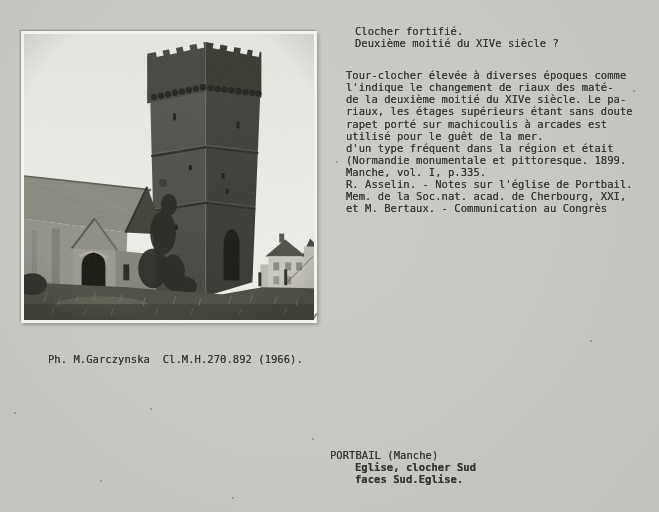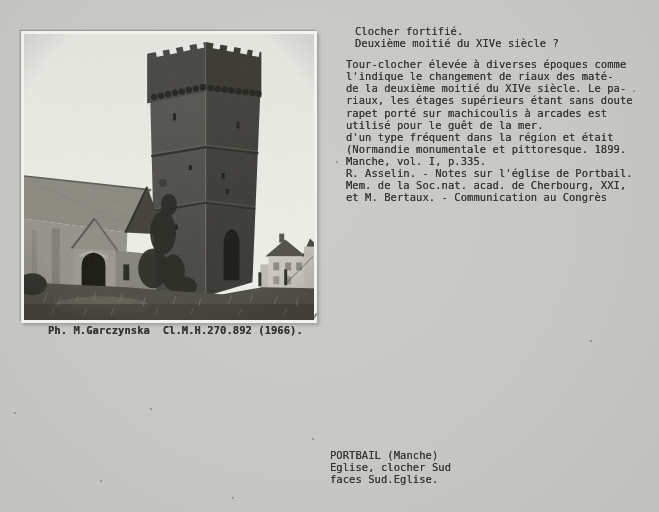--- a/index.html
+++ b/index.html
@@ -12,25 +12,25 @@
     font-size:10.5px;line-height:12.1px;color:#35342e;
     letter-spacing:0.05px;white-space:pre;
     text-shadow:0 0 0.35px rgba(45,45,40,.75);
   }
   .photo-frame{
     position:absolute;left:21px;top:31px;margin:0;padding:3px;
     background:#f3f3ee;
     box-shadow:-1.5px -1.5px 1.5px rgba(45,45,40,.5), 2px 2px 3px rgba(60,60,55,.3);
   }
   .photo-frame svg{display:block;}
-  .caption{position:absolute;left:48px;top:324px;font-weight:bold;}
+  .caption{position:absolute;left:48px;top:353px;}
   .notes{position:absolute;left:346px;top:25px;}
-  .notes .title{margin-left:9px;margin-bottom:9px;}
+  .notes .title{margin-left:9px;margin-bottom:20px;}
   .location{position:absolute;left:330px;top:449px;}
-  .location .indent{}
+  .location .indent{margin-left:25px;font-weight:bold;}
   .speck{position:absolute;width:2px;height:2px;border-radius:50%;background:rgba(70,70,62,.45);}
   .tick{position:absolute;left:312px;top:315px;width:6px;height:1.5px;background:rgba(75,75,68,.6);transform:rotate(-55deg);}
 </style>
 </head>
 <body>
 
 <div class="page">
 
   <figure class="photo-frame">
     <svg width="290" height="286" viewBox="0 0 292 288" preserveAspectRatio="none" role="img">

